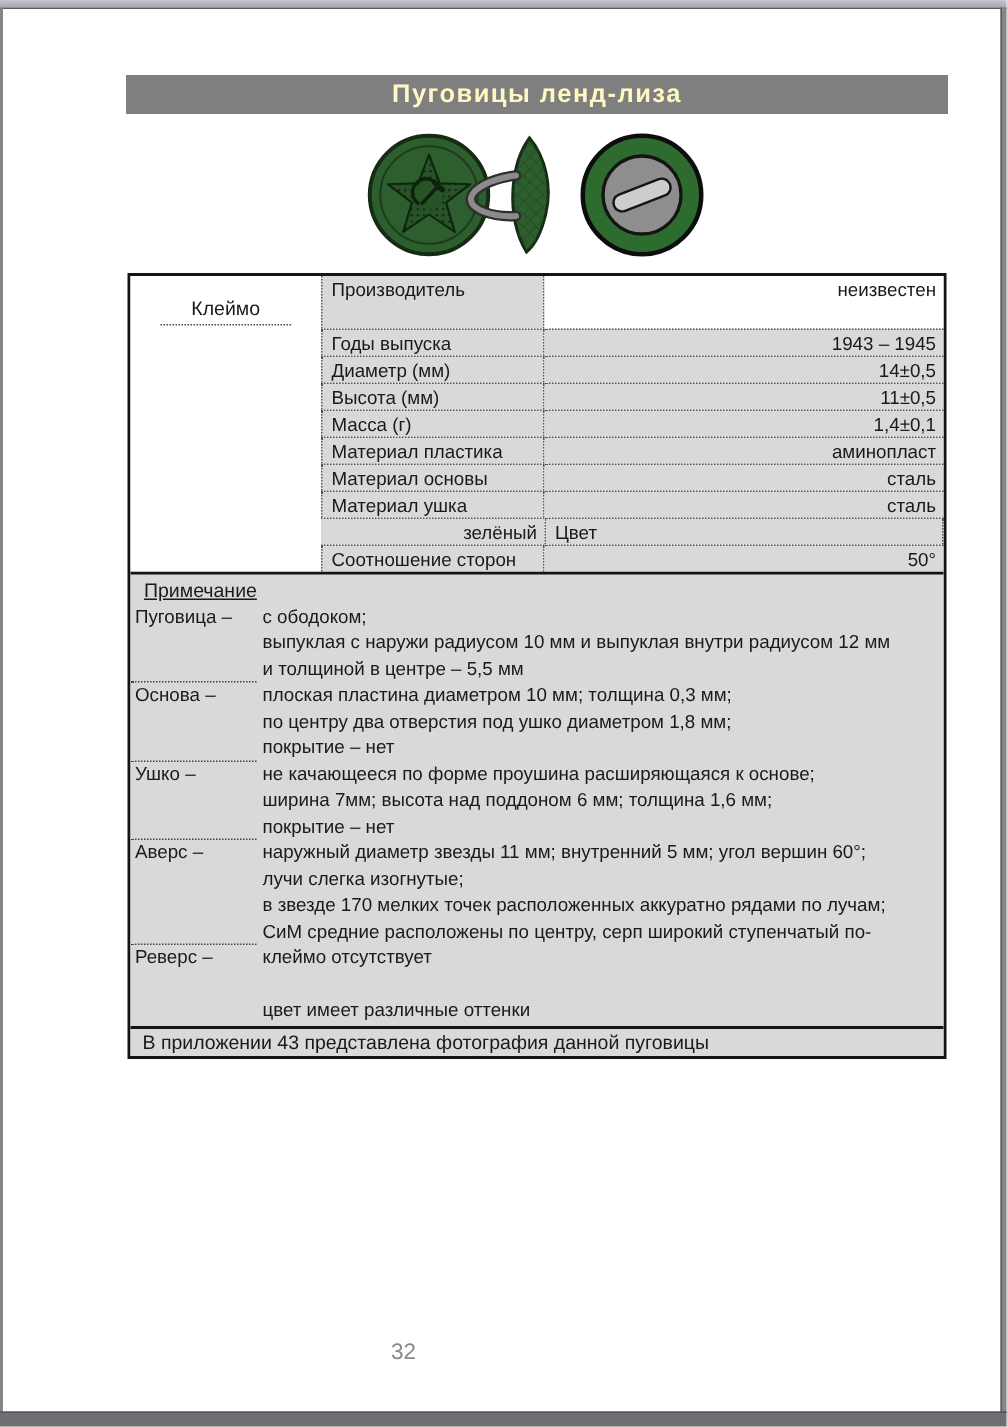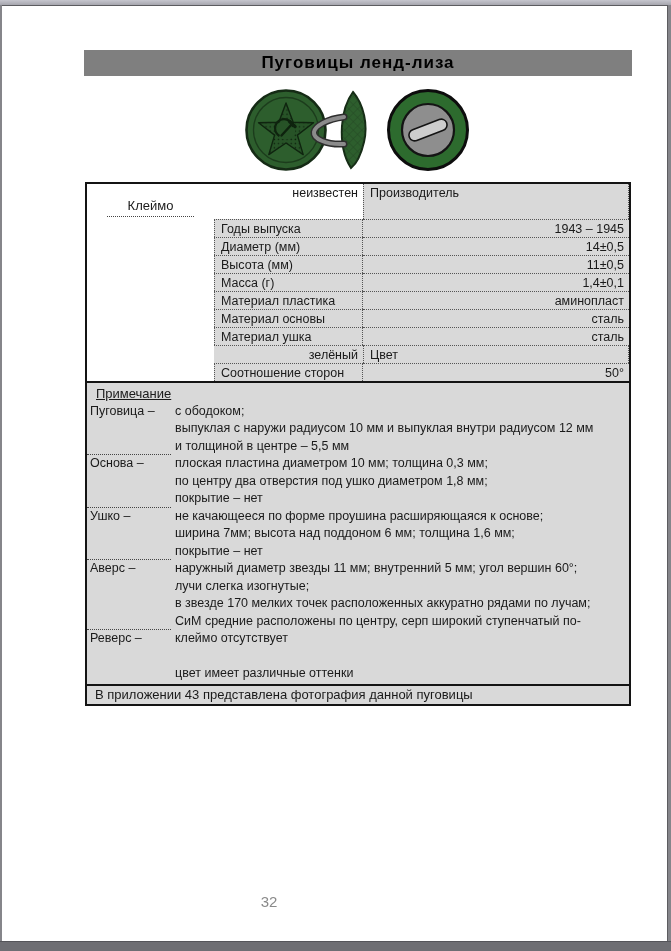--- a/index.html
+++ b/index.html
@@ -13,21 +13,21 @@
   .edge-left{position:absolute;left:0;top:5px;width:2px;height:937px;background:#85858a;}
   .edge-right{position:absolute;right:0;top:5px;width:3px;height:937px;background:#85858a;border-left:1px solid #5c5c60;}
   .edge-bottom{position:absolute;left:0;bottom:0;width:671px;height:9px;background:#6e6e73;border-top:1px solid #55555a;}
 
   
   .title-bar{
     position:absolute;left:84px;top:50px;width:548px;height:26px;
     display:flex;align-items:center;justify-content:center;
   }
   .title-bar span{
-    color:#000000;font-size:17px;font-weight:bold;letter-spacing:1px;
+    color:#fef9c3;font-size:17px;font-weight:bold;letter-spacing:1px;
   }
 
   
   .buttons-fig{position:absolute;left:243px;top:87px;width:228px;height:86px;}
 
   
   .block{
     position:absolute;left:85px;top:182px;width:546px;
     border:2px solid #141414;box-sizing:border-box;background:#ffffff;
   }
@@ -124,22 +124,22 @@
   </g>
 </svg>
 
 <div class="block">
 
   <div class="spec-table">
     <div class="stamp-cell">
       <span>Клеймо</span>
     </div>
 
+    <div class="cell lbl" style="height:35px;">Производитель</div>
     <div class="cell val val-white" style="height:35px;">неизвестен</div>
-    <div class="cell lbl" style="height:35px;">Производитель</div>
 
     <div class="cell lbl bt">Годы выпуска</div>
     <div class="cell val bt">1943 – 1945</div>
 
     <div class="cell lbl bt">Диаметр (мм)</div>
     <div class="cell val bt">14±0,5</div>
 
     <div class="cell lbl bt">Высота (мм)</div>
     <div class="cell val bt">11±0,5</div>
 

